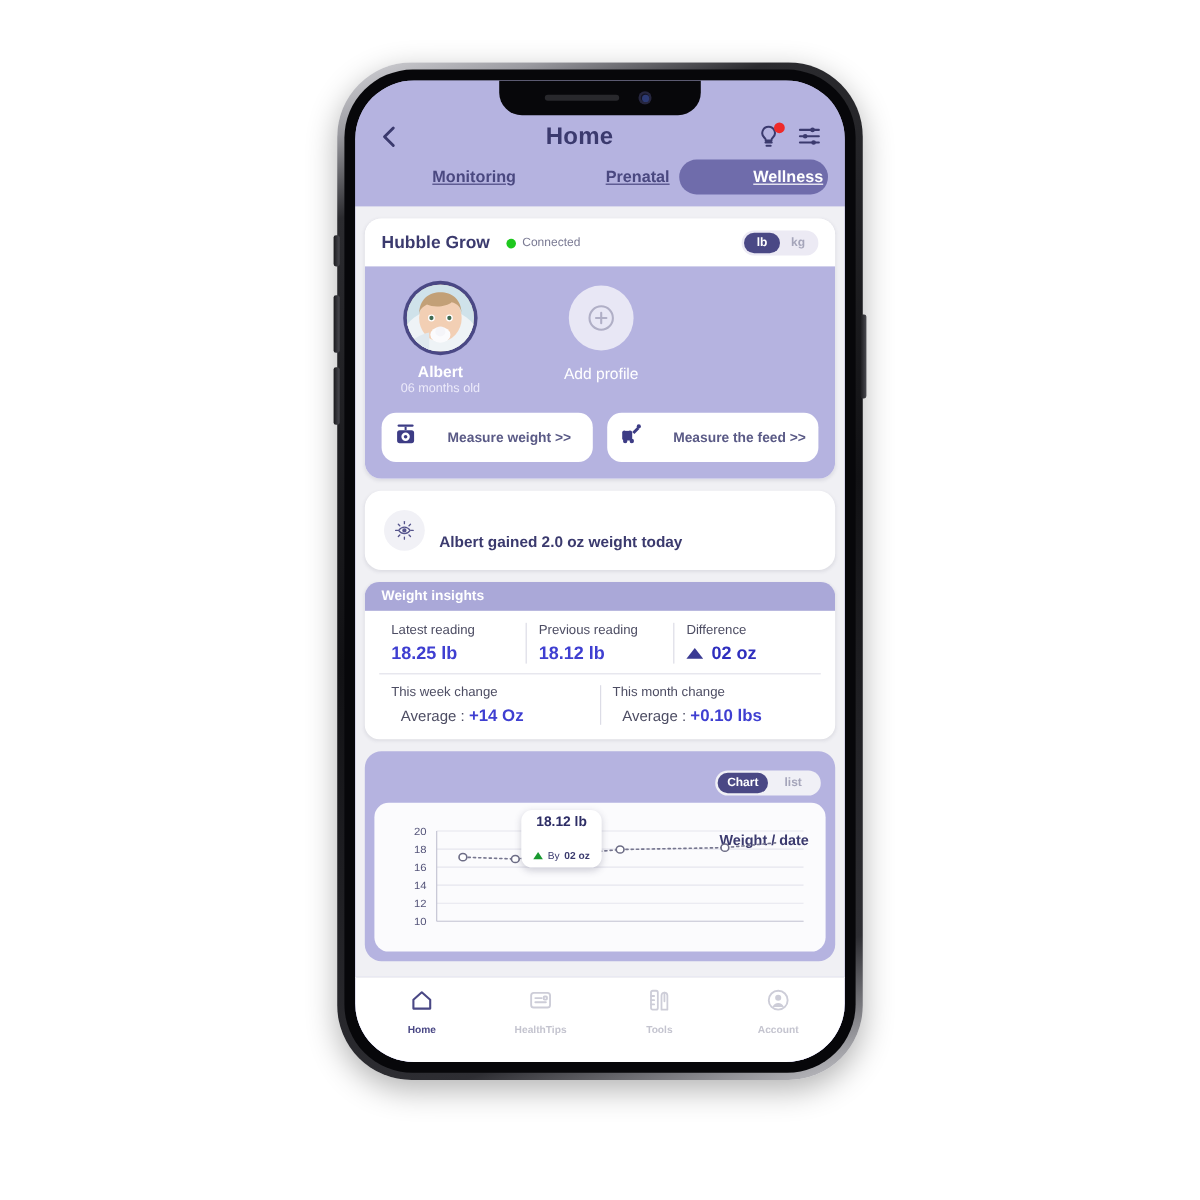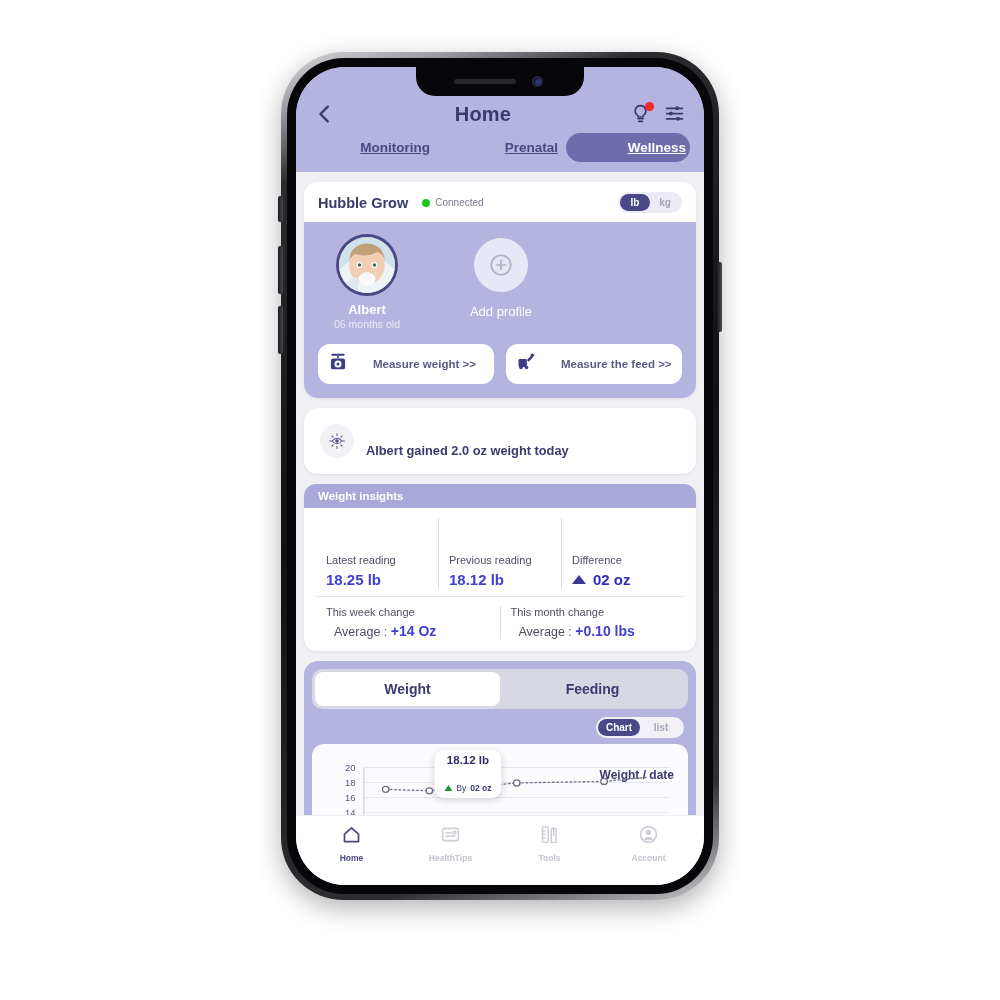--- a/index.html
+++ b/index.html
@@ -200,21 +200,21 @@
   .wi-card { margin: 6px 8px 10px 8px; border-radius: 12px; overflow: hidden; background: #fff;
              box-shadow: 0 1px 3px rgba(60,60,90,.10); }
   .wi-head {
     background: #aaa8d8; color: #ffffff;
     font-size: 11.5px; font-weight: bold;
     padding: 6px 14px;
   }
   .wi-row1 { display: flex; padding: 10px 12px 8px 12px; }
   .wi-col { flex: 1; padding: 0 10px; }
   .wi-col + .wi-col { border-left: 1px solid #dcdce6; }
-  .wi-label { font-size: 11px; color: #4d4d63; margin-top: 36px; }
+  .wi-label { font-size: 11px; color: #4d4d63; }
   .wi-value { font-size: 15px; font-weight: bold; color: #3f3fd1; margin-top: 5px; }
   .wi-value.diff { display: flex; align-items: center; gap: 7px; color: #2f2fbe; }
   .tri-up {
     width: 0; height: 0;
     border-left: 7px solid transparent; border-right: 7px solid transparent;
     border-bottom: 9px solid #3a3a93;
   }
   .wi-sep { height: 1px; background: #e2e2ea; margin: 0 12px; }
   .wi-row2 { display: flex; padding: 9px 12px 12px 12px; }
   .wi-col2 { flex: 1; padding: 0 10px; }
@@ -477,24 +477,20 @@
             <div class="wi-col2">
               <div class="wi-sub">This month change</div>
               <div class="wi-avg">
                 <span>Average : </span><b>+0.10 lbs</b>
               </div>
             </div>
           </div>
         </div>
 
         <div class="chart-panel">
-          <div class="wf-tabs">
-            <div class="wf-tab active">Weight</div>
-            <div class="wf-tab">Feeding</div>
-          </div>
 
           <div class="chart-toggle-row">
             <div class="chart-toggle">
               <div class="ct-opt active">Chart</div>
               <div class="ct-opt">list</div>
             </div>
           </div>
 
           <div class="chart-card">
             <div class="chart-title">Weight / date</div>

